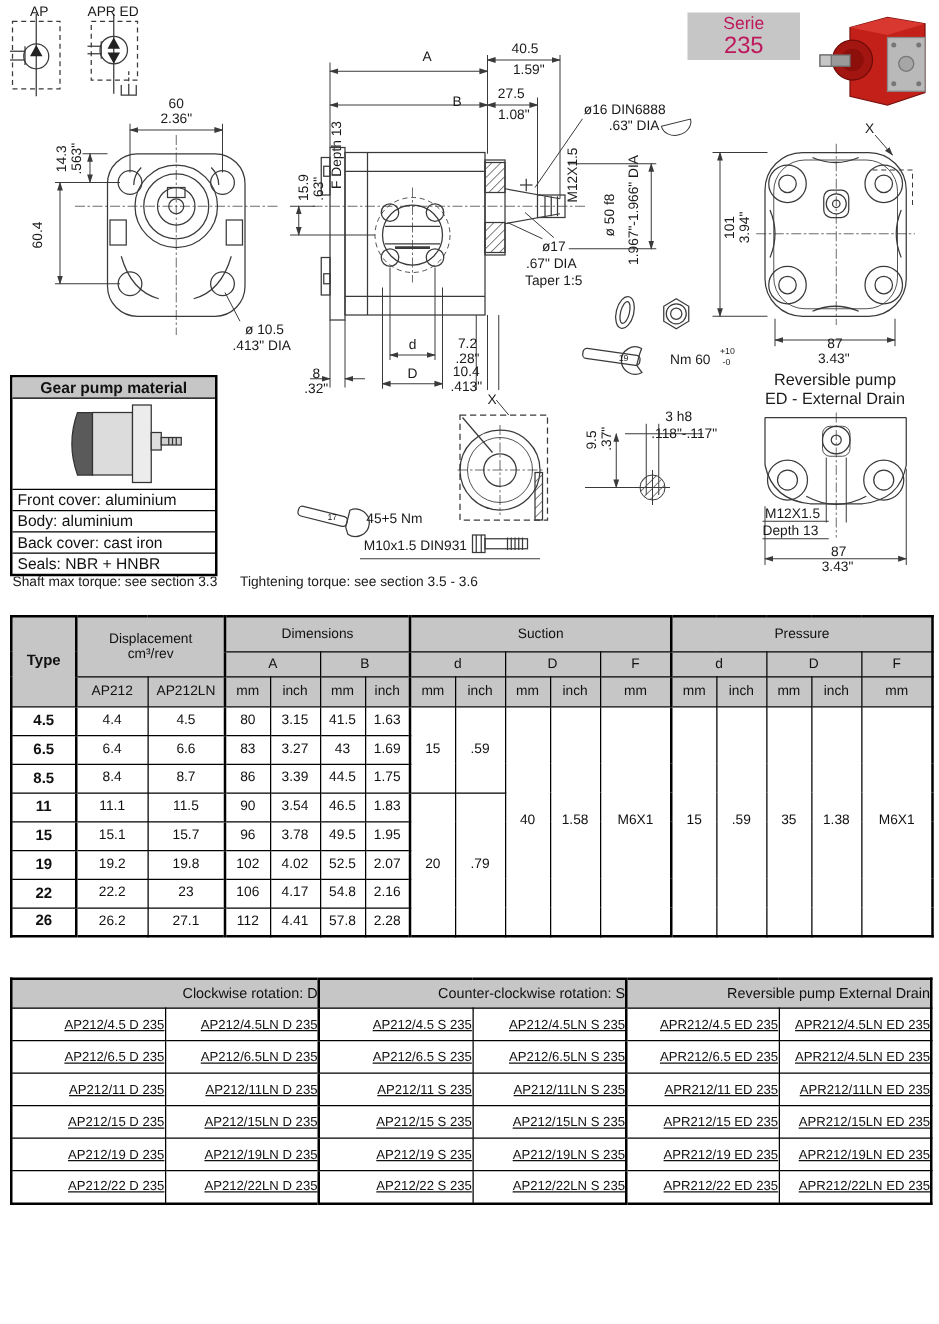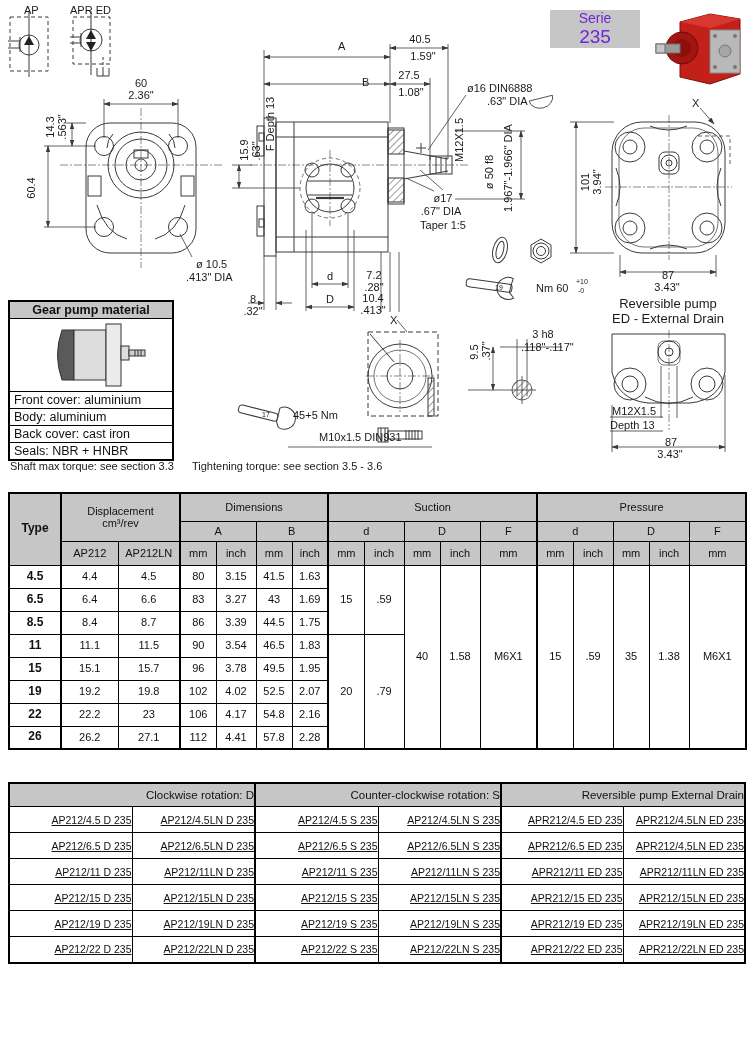--- a/index.html
+++ b/index.html
@@ -2,21 +2,21 @@
 <html style="--gray: #c6c6c6;"><head>
 <meta charset="utf-8">
 <style>
   html,body{margin:0;padding:0;background:#fff;}
   body{width:751px;height:1059px;font-family:"Liberation Sans",sans-serif;color:#111;overflow:hidden;position:relative;}
   :root{--gray:#c6c6c6;}
   .drawing{position:relative;width:751px;height:488px;background:#fff;}
   .drawing svg.lineart{position:absolute;left:0;top:0;}
   .dlabel{position:absolute;font-size:11px;line-height:1;color:#1a1a1a;white-space:nowrap;}
   .serie-box{position:absolute;left:550px;top:10px;width:90px;height:38px;background:var(--gray);
-    display:flex;flex-direction:column;align-items:center;justify-content:center;color:#6d28d9;}
+    display:flex;flex-direction:column;align-items:center;justify-content:center;color:#be185d;}
   .serie-box .s1{font-size:14px;line-height:1.1;}
   .serie-box .s2{font-size:19px;line-height:1.05;}
   .pump-photo{position:absolute;left:652px;top:6px;}
   .mat-box{position:absolute;left:8px;top:300px;width:162px;border:2px solid #000;background:#fff;}
   .mat-title{height:16px;background:var(--gray);border-bottom:1px solid #000;text-align:center;
     font-size:12.5px;font-weight:bold;line-height:16px;}
   .mat-img{height:72px;display:flex;align-items:center;justify-content:center;}
   .mat-row{border-top:1px solid #000;height:16px;font-size:12.5px;line-height:16px;padding-left:4px;white-space:nowrap;}
   table{border-collapse:collapse;table-layout:fixed;color:#111;}
   .dimtbl{margin:4px 0 0 8px;width:737px;border:2px solid #000;font-size:11px;}
@@ -330,21 +330,21 @@
       <div class="dlabel" style="left: 667px; top: 282px; transform: translateX(-50%);">3.43"</div>
       <div class="dlabel" style="left: 668px; top: 297px; font-size: 13px; transform: translateX(-50%);">Reversible pump</div>
       <div class="dlabel" style="left: 668px; top: 312px; font-size: 13px; transform: translateX(-50%);">ED - External Drain</div>
       <div class="dlabel" style="left: 390px; top: 315px;">X</div>
       <div class="dlabel" style="left: 543px; top: 329px; transform: translateX(-50%);">3 h8</div>
       <div class="dlabel" style="left: 521px; top: 342px;">.118"-.117"</div>
       <div class="dlabel" style="left: 474px; top: 352px; transform: translate(-50%, -50%) rotate(-90deg);">9.5</div>
       <div class="dlabel" style="left: 486px; top: 351px; transform: translate(-50%, -50%) rotate(-90deg);">.37"</div>
       <div class="dlabel" style="left: 262px; top: 411px; font-size: 7px;">17</div>
       <div class="dlabel" style="left: 293px; top: 410px;">45+5 Nm</div>
-      <div class="dlabel" style="left: 291px; top: 432px; margin-left: 28px;">M10x1.5 DIN931</div>
+      <div class="dlabel" style="left: 291px; top: 432px;">M10x1.5 DIN931</div>
       <div class="dlabel" style="left: 612px; top: 406px;">M12X1.5</div>
       <div class="dlabel" style="left: 610px; top: 420px;">Depth 13</div>
       <div class="dlabel" style="left: 671px; top: 437px; transform: translateX(-50%);">87</div>
       <div class="dlabel" style="left: 670px; top: 449px; transform: translateX(-50%);">3.43"</div>
       <div class="dlabel" style="left: 10px; top: 461px;">Shaft max torque: see section 3.3</div>
       <div class="dlabel" style="left: 192px; top: 461px;">Tightening torque: see section 3.5 - 3.6</div>
     </div>
 
   <div class="serie-box">
     <div class="s1">Serie</div>

